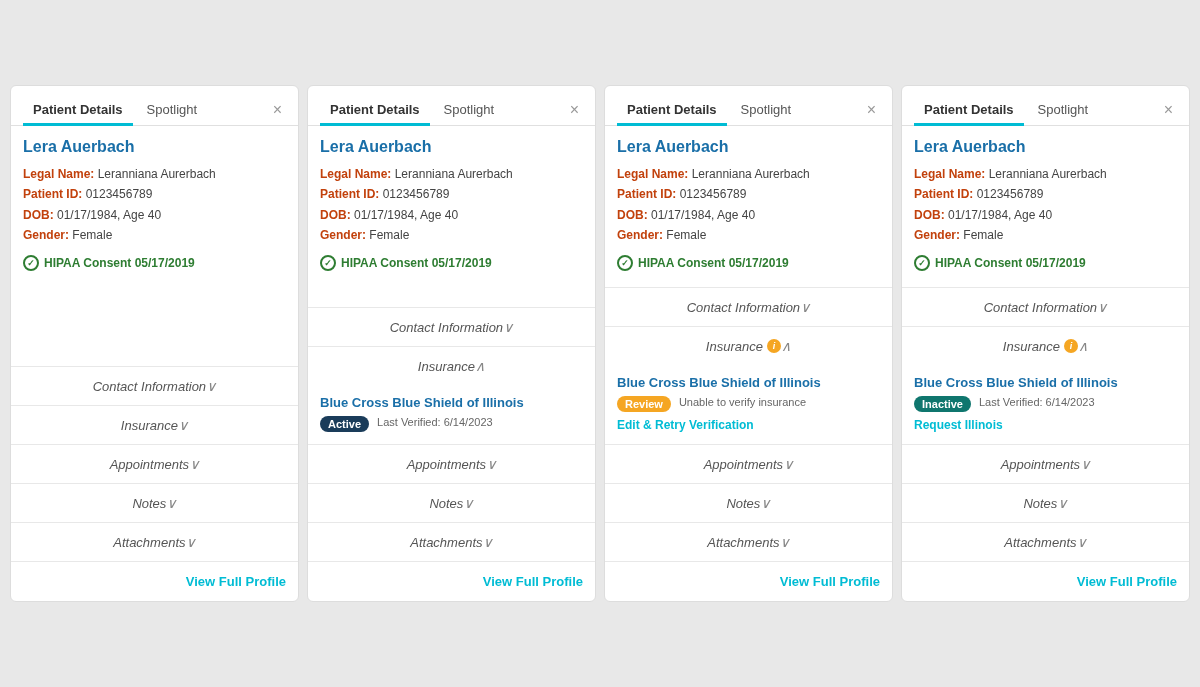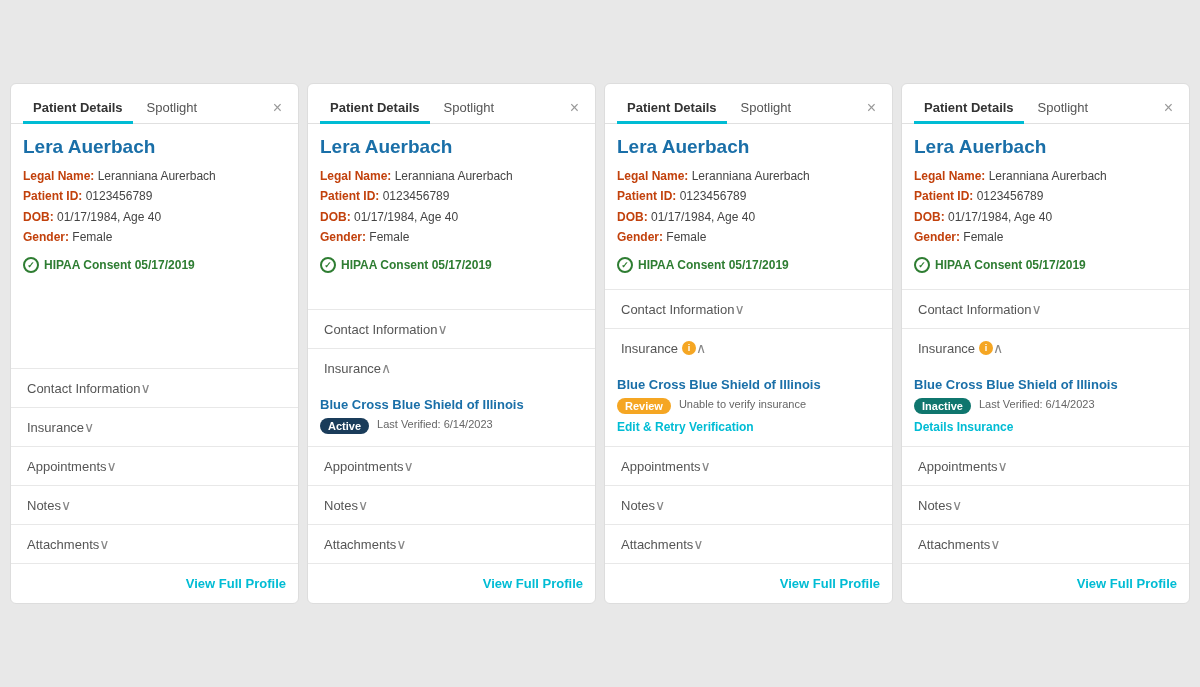--- a/index.html
+++ b/index.html
@@ -52,21 +52,21 @@
       color: #999;
       font-size: 16px;
       cursor: pointer;
       padding: 2px 4px;
     }
     .card-body {
       padding: 12px;
       flex: 1;
     }
     .patient-name {
-      font-size: 19px;
+      font-size: 16px;
       font-weight: 700;
       color: #1a6fa8;
       margin-bottom: 8px;
     }
     .patient-info {
       font-size: 12px;
       line-height: 1.7;
       color: #444;
     }
     .patient-info strong {
@@ -90,26 +90,27 @@
       border: 2px solid #2e7d32;
       display: flex;
       align-items: center;
       justify-content: center;
       font-size: 9px;
       color: #2e7d32;
     }
     .section-row {
       display: flex;
       align-items: center;
-      justify-content: flex-start;
-      padding: 11px 16px;
+      justify-content: center;
+      padding: 11px 2px;
       border-top: 1px solid #e8e8e8;
       color: #555;
       font-size: 13px;
       cursor: pointer;
+      font-style: italic;
     }
     .chevron {
       color: #888;
       font-size: 14px;
     }
     .chevron-up { color: #888; font-size: 14px; }
     .section-expanded {
       padding: 10px 12px 12px 12px;
       border-top: none;
       background: #fff;
@@ -335,21 +336,21 @@
       <div class="section-row">
         <span class="section-label-with-icon">Insurance<span class="info-icon">i</span></span>
         <span class="chevron-up">∧</span>
       </div>
       <div class="section-expanded">
         <div class="insurance-name">Blue Cross Blue Shield of Illinois</div>
         <div class="insurance-row">
           <span class="badge badge-inactive">Inactive</span>
           <span class="insurance-detail">Last Verified: 6/14/2023</span>
         </div>
-        <span class="insurance-link">Details Insurance</span>
+        <span class="insurance-link">Request Illinois</span>
       </div>
       <div class="section-row">
         <span class="section-label-with-icon">Appointments</span>
         <span class="chevron">∨</span>
       </div>
       <div class="section-row">
         <span class="section-label-with-icon">Notes</span>
         <span class="chevron">∨</span>
       </div>
       <div class="section-row">

